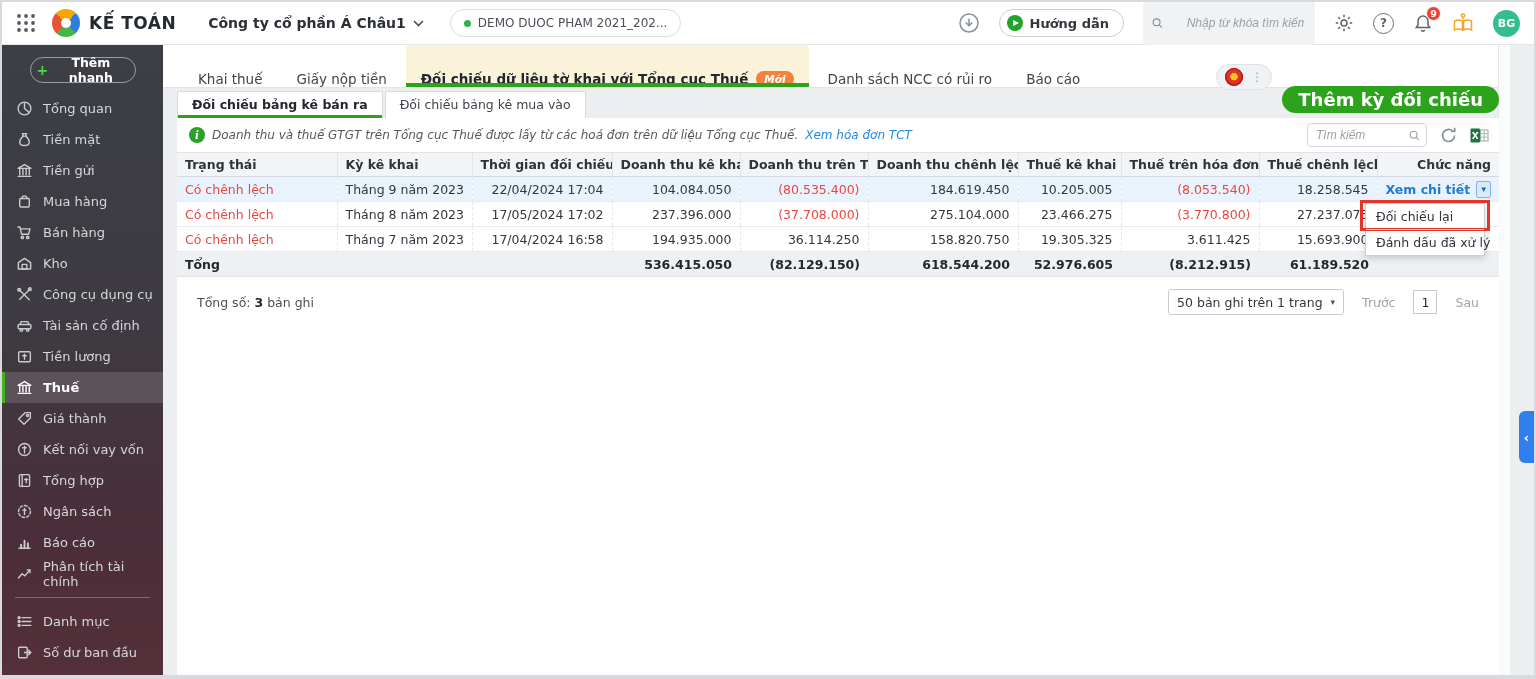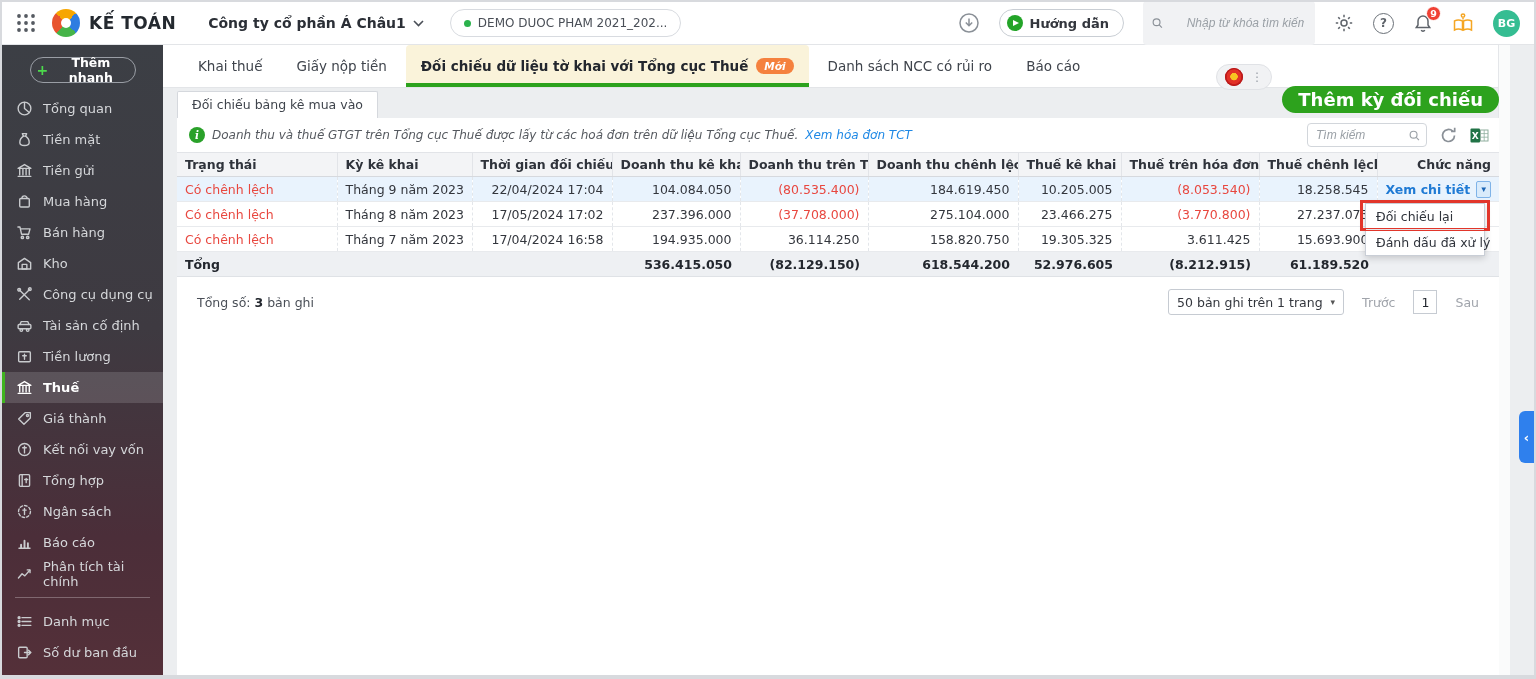--- a/index.html
+++ b/index.html
@@ -54,21 +54,21 @@
              background:var(--sidebar-active,#3fb41f);}
   .mi-icon{width:17px;height:17px;display:inline-flex;color:#c9cbce;flex:none;}
   .menu-item.active .mi-icon{color:#fff;}
   .mi-icon svg{width:17px;height:17px;}
   .menu-divider{border-top:1px solid rgba(255,255,255,.28);margin:8px 13px;}
 
   
   .main{position:absolute;left:161px;top:43px;right:0;bottom:0;background:#eceef0;}
   .tabstrip{position:absolute;left:0;top:0;width:1336px;height:43px;background:#fff;border-bottom:1px solid #e3e5e8;
             display:flex;align-items:stretch;padding-left:20px;box-sizing:border-box;gap:4px;}
-  .tab{display:flex;align-items:center;gap:8px;padding:0 15px;font-size:13.5px;color:#3f444c;cursor:pointer;position:relative;}
+  .tab{display:flex;align-items:flex-end;gap:8px;padding:0 15px;font-size:13.5px;color:#3f444c;cursor:pointer;position:relative;}
   .tab.active{background:var(--active-tab-bg,#faf3da);font-weight:bold;color:#23272e;border-radius:4px 4px 0 0;}
   .tab.active::after{content:"";position:absolute;left:0;right:0;bottom:0;height:4px;background:var(--green,#2da21d);}
   .tab-badge{background:var(--orange,#f5813e);color:#fff;font-size:10.5px;font-weight:bold;padding:2px 8px;
              border-radius:9px;font-style:italic;}
 
   .subrow{position:absolute;left:14px;top:47px;width:1322px;height:26px;display:flex;align-items:flex-end;z-index:5;}
   .subtabs{display:flex;align-items:flex-end;gap:2px;}
   .subtab{background:#fff;border:1px solid #d5d8dd;border-bottom:none;padding:5px 14px 6px;font-size:12.5px;
           color:#3f444c;cursor:pointer;border-radius:2px 2px 0 0;}
   .subtab.active{font-weight:bold;color:#23272e;box-shadow:inset 0 -3px 0 var(--green,#2da21d);}
@@ -410,20 +410,21 @@
         <div class="tab">
           <span>Danh sách NCC có rủi ro</span>
         </div>
         <div class="tab">
           <span>Báo cáo</span>
         </div>
       </div>
 
     <div class="subrow">
       <div id="sub-tabs" class="subtabs">
+          <div class="subtab active">Đối chiếu bảng kê bán ra</div>
           <div class="subtab">Đối chiếu bảng kê mua vào</div>
         </div>
       <div class="subrow-right">
         <div class="tct-widget">
           <span class="emblem"></span>
           <span class="kebab">⋮</span>
         </div>
         <button class="add-btn">Thêm kỳ đối chiếu</button>
       </div>
     </div>

